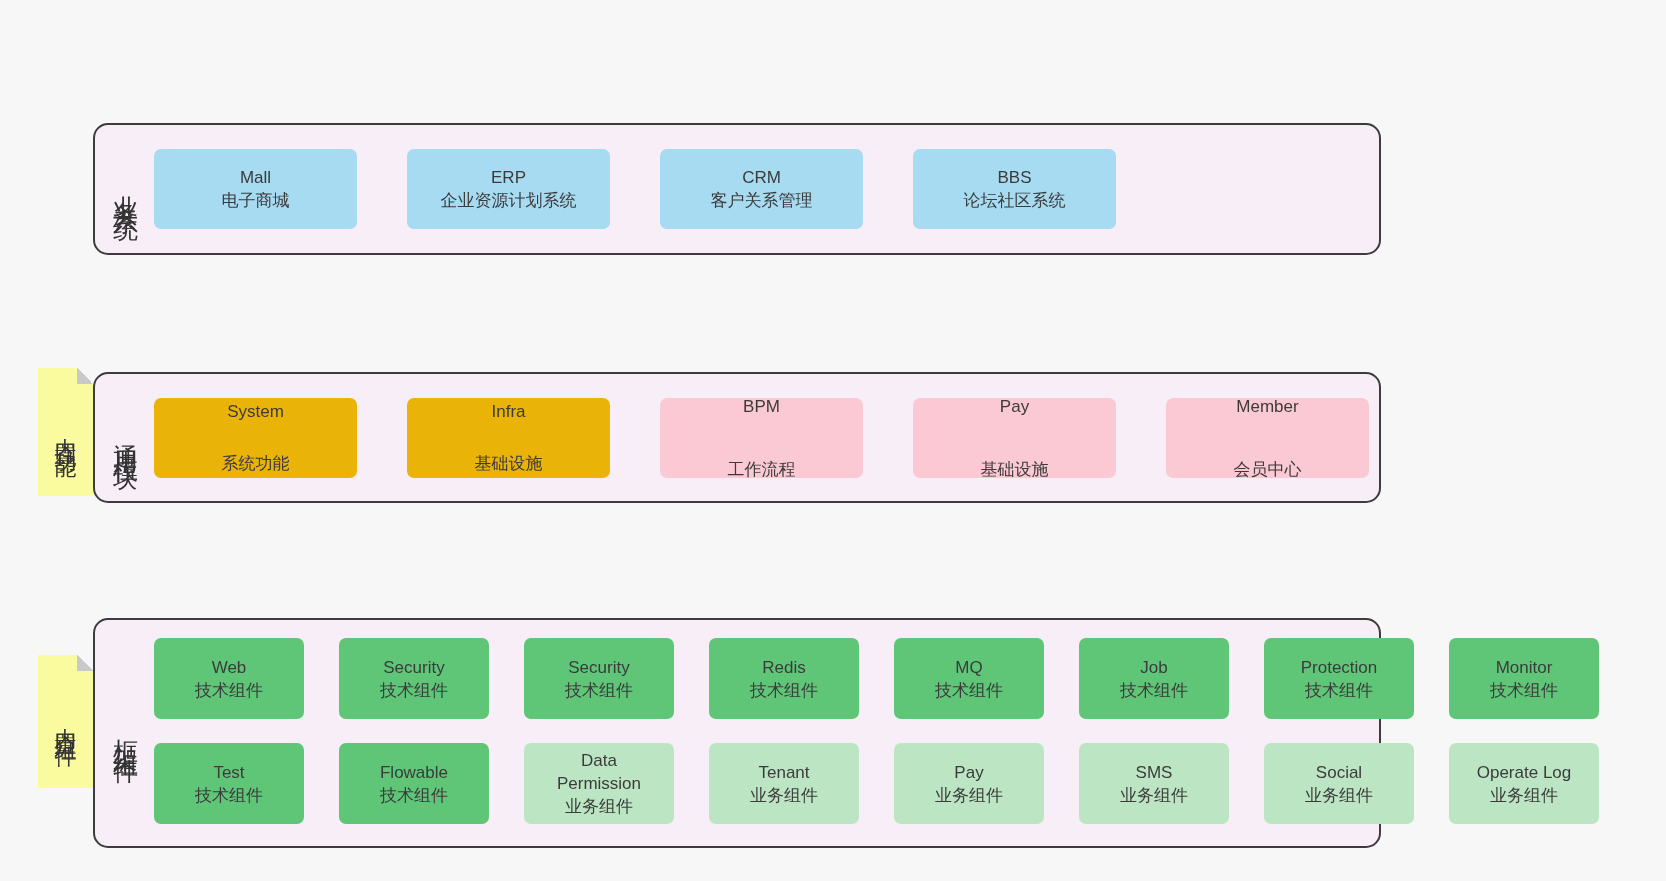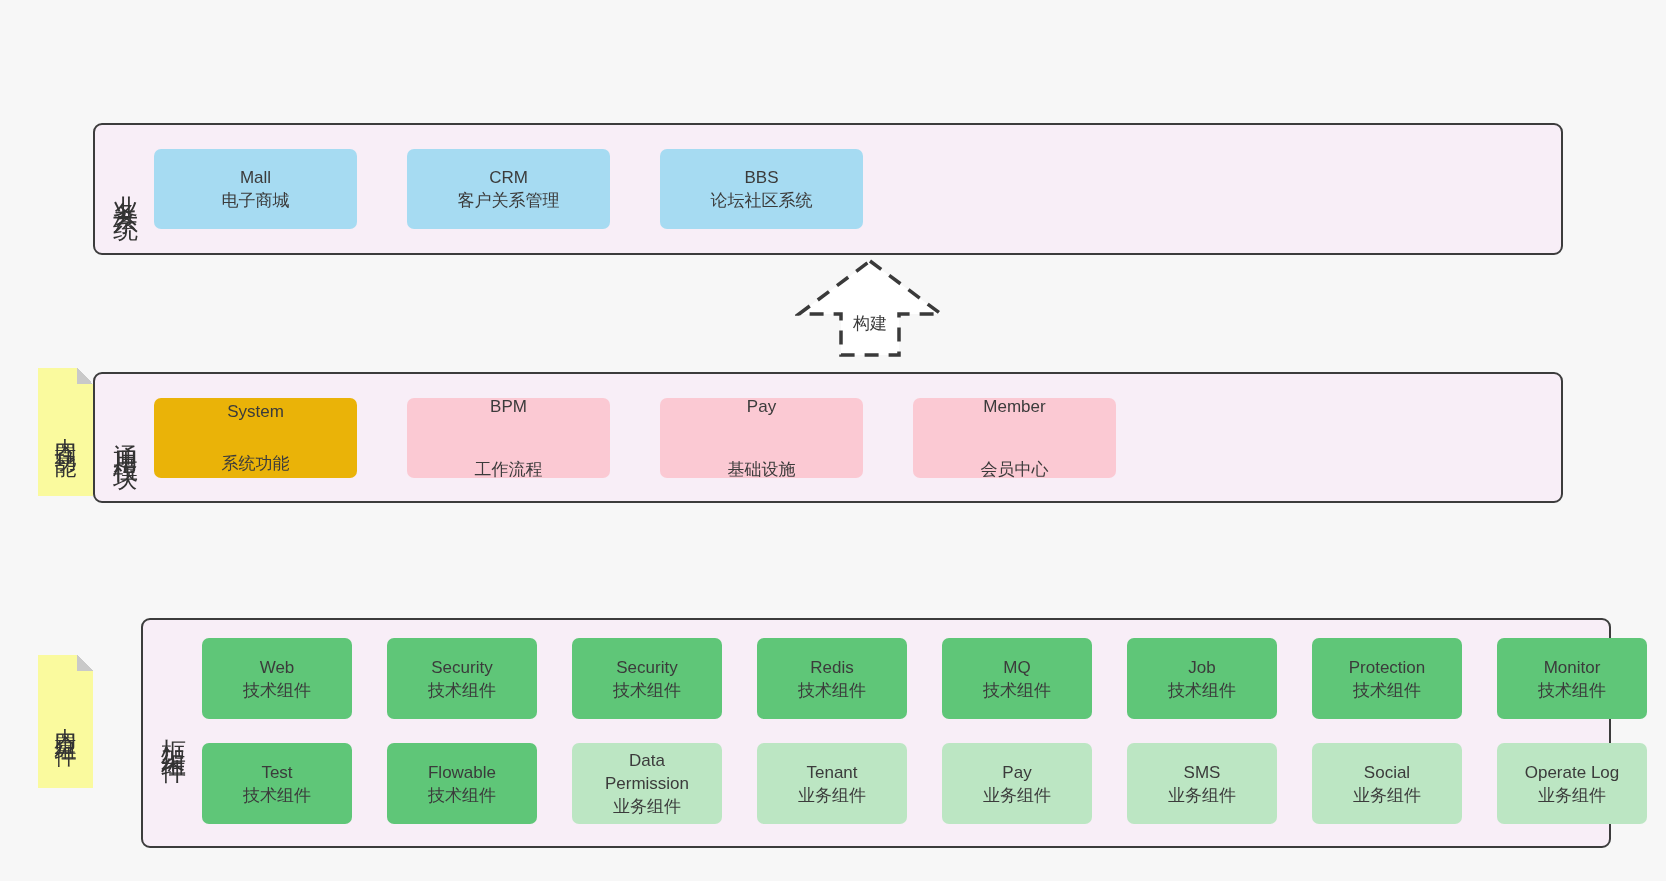--- a/index.html
+++ b/index.html
@@ -7,29 +7,29 @@
     width:1666px;height:881px;
     background:#f7f7f7;
     font-family:"Liberation Sans","DejaVu Sans",sans-serif;
     color:#3b3b3b;
     overflow:hidden;
   }
   #stage{position:relative;width:1666px;height:881px;}
 
   
   .layer{
-    position:absolute;left:93px;width:1470px;
+    position:absolute;left:93px;width:1288px;
     background:#f8eef7;
     border:2px solid #3c3c3c;
-    border-radius:9px;
+    border-radius:15px;
     box-sizing:border-box;
   }
   #layer-business{top:123px;height:132px;}
   #layer-modules{top:372px;height:131px;}
-  #layer-components{top:618px;height:230px;margin-left:48px;}
+  #layer-components{top:618px;height:230px;}
 
   .side-label{
     position:absolute;left:15px;top:50%;
     transform:translateY(-50%);
     writing-mode:vertical-rl;
     font-size:25px;letter-spacing:7px;
     color:#333;
   }
 
   .row{
@@ -102,49 +102,51 @@
 <div id="stage">
 
   <div class="layer" id="layer-business">
     <div class="side-label">业务系统</div>
     <div class="row">
       <div class="box lg blue">
         <div class="t">Mall</div>
         <div class="s">电子商城</div>
       </div>
       <div class="box lg blue">
+        <div class="t">ERP</div>
+        <div class="s">企业资源计划系统</div>
+      </div>
+      <div class="box lg blue">
         <div class="t">CRM</div>
         <div class="s">客户关系管理</div>
       </div>
       <div class="box lg blue">
         <div class="t">BBS</div>
         <div class="s">论坛社区系统</div>
       </div>
     </div>
   </div>
 
-  <div class="arrow" id="arrow-build">
-    <svg width="150" height="101" viewBox="0 0 150 101">
-      <polygon points="75,4 146,57 104,57 104,98 46,98 46,57 4,57"></polygon>
-    </svg>
-    <span class="arrow-label">构建</span>
-  </div>
 
   <div class="sticky" id="sticky-features">
     <span class="fold"></span>
     <span class="sticky-label">内置功能</span>
   </div>
 
   <div class="layer" id="layer-modules">
     <div class="side-label">通用模块</div>
     <div class="row">
       <div class="box lg red">
         <div class="t">System</div>
         <div class="s">系统功能</div>
       </div>
+      <div class="box lg red">
+        <div class="t">Infra</div>
+        <div class="s">基础设施</div>
+      </div>
       <div class="box lg pink">
         <div class="t">BPM</div>
         <div class="s">工作流程</div>
       </div>
       <div class="box lg pink">
         <div class="t">Pay</div>
         <div class="s">基础设施</div>
       </div>
       <div class="box lg pink">
         <div class="t">Member</div>

